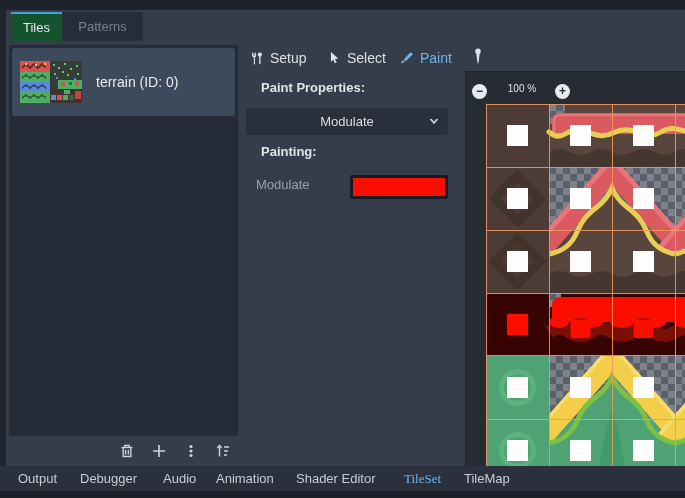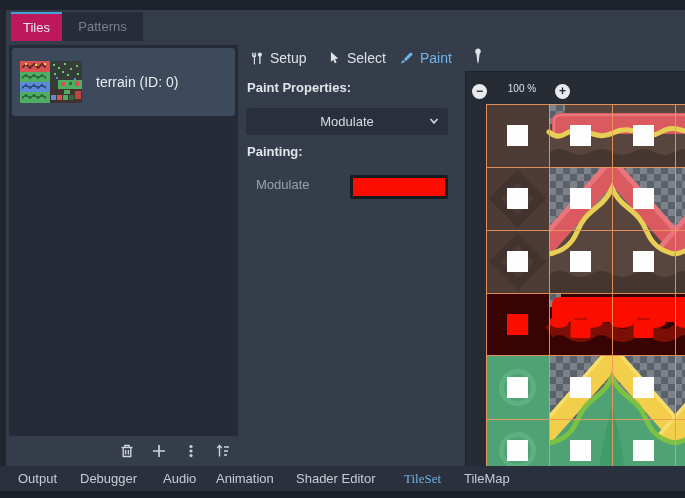--- a/index.html
+++ b/index.html
@@ -9,37 +9,37 @@
     background:#363d4a;
     font-family:"Liberation Sans","DejaVu Sans",sans-serif;
     -webkit-font-smoothing:antialiased;
   }
   .abs{position:absolute;}
   
   #top-strip{left:0;top:0;width:685px;height:10px;background:#1d222b;}
   #left-strip{left:0;top:10px;width:6px;height:481px;background:#20252e;}
   
   .tab{top:12px;height:29px;font-size:13px;display:flex;align-items:center;justify-content:center;cursor:default;}
-  #tab-tiles{left:11px;width:51px;background:#be185d;border-top:2px solid #45a2d9;color:#e6e9ed;}
+  #tab-tiles{left:11px;width:51px;background:#14532d;border-top:2px solid #45a2d9;color:#e6e9ed;}
   #tab-patterns{left:62px;width:81px;background:#262d39;color:#78808e;text-align:right;}
   
   #list-panel{left:8px;top:44px;width:231px;height:393px;background:#252c38;border:1px solid #333b49;border-radius:2px;}
   #selected-item{left:3px;top:3px;width:223px;height:68px;background:#3d4a5b;border-radius:3px;display:flex;align-items:center;}
   #selected-item .thumb{margin-left:8px;width:62px;height:42px;flex:0 0 auto;}
   #selected-item .lbl{margin-left:14px;color:#e8ebef;font-size:14px;}
   
   #list-toolbar{left:8px;top:440px;width:231px;height:22px;display:flex;justify-content:flex-end;align-items:center;gap:14px;padding-right:7px;}
   #list-toolbar .ico{width:18px;height:18px;display:flex;align-items:center;justify-content:center;cursor:pointer;}
   
   .tool{top:49px;height:18px;display:flex;align-items:center;gap:6px;font-size:14px;color:#dce0e6;cursor:pointer;}
   #tool-setup{left:249px;}
   #tool-select{left:327px;}
   #tool-paint{left:399px;color:#6fb4e9;}
   #tool-picker{left:471px;top:47px;width:14px;height:20px;cursor:pointer;}
-  .heading{font-size:13px;font-weight:bold;color:#e0e5ea;}
+  .heading{font-size:13px;font-weight:bold;color:#e0e5ea;margin-left:14px;}
   #props-heading{left:247px;top:80px;}
   #painting-heading{left:247px;top:144px;}
   #prop-dropdown{left:246px;top:108px;width:202px;height:27px;background:#2a303b;border-radius:3px;
     display:flex;align-items:center;justify-content:center;color:#d9dee4;font-size:13px;cursor:pointer;}
   #prop-dropdown .chev{position:absolute;right:8px;top:7px;width:12px;height:12px;}
   #modulate-label{left:256px;top:177px;font-size:13px;color:#97a0ab;}
   #modulate-swatch{left:350px;top:175px;width:98px;height:24px;background:#161b22;border-radius:2px;padding:3px;cursor:pointer;}
   #modulate-swatch .fill{width:100%;height:100%;}
   
   #atlas-panel{left:465px;top:71px;width:220px;height:395px;background:#262b34;border-left:1px solid #1f242c;border-top:1px solid #1f242c;}

